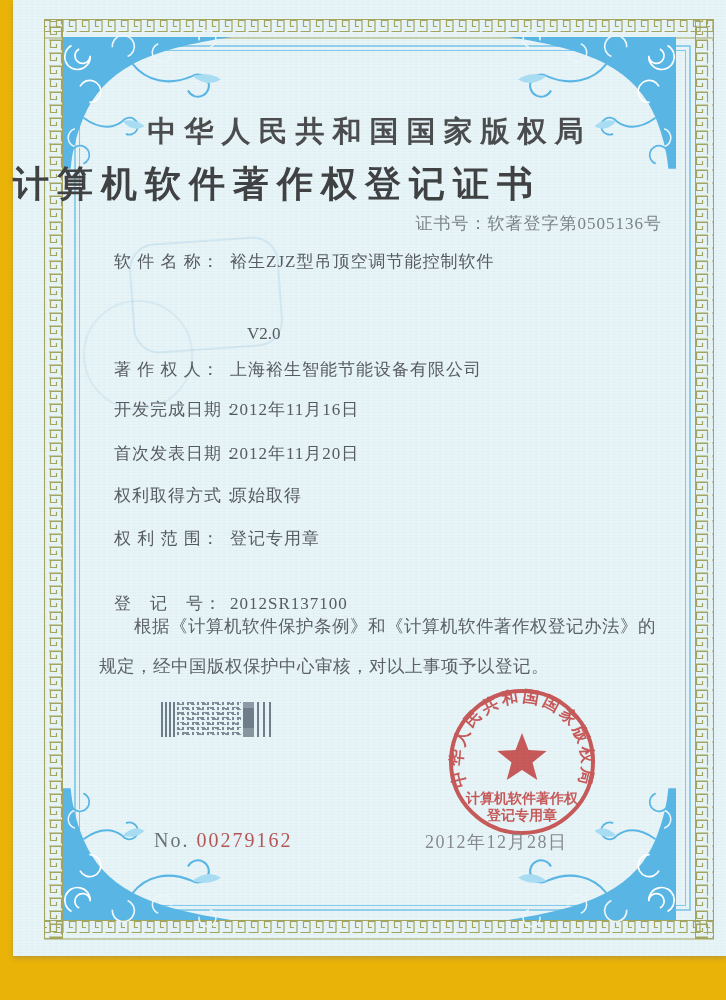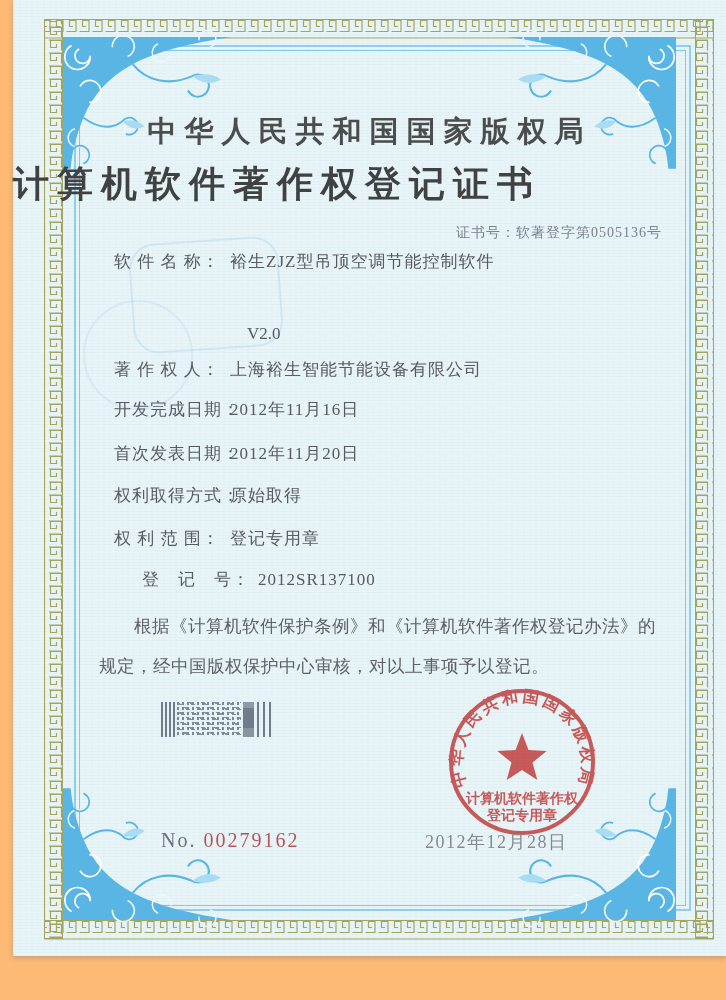--- a/index.html
+++ b/index.html
@@ -1,18 +1,18 @@
 <!DOCTYPE html>
 <html><head>
 <meta charset="utf-8">
 <style>
   * { margin:0; padding:0; box-sizing:border-box; }
   body { background:#ffffff; font-family:"Liberation Serif", serif; }
   .screenshot{
-    position:relative; width:726px; height:1000px; background:#fdba74; overflow:hidden;
+    position:relative; width:726px; height:1000px; background:#eab308; overflow:hidden;
   }
   .paper{
     position:absolute; left:13px; top:0; width:713px; height:956px;
     background:#e9f4f7;
     box-shadow:0 2px 5px rgba(90,110,120,.35);
   }
   .texture{
     position:absolute; inset:0;
     background:
       repeating-linear-gradient(0deg, rgba(130,200,225,.07) 0 1px, rgba(255,255,255,0) 1px 3px),
@@ -32,30 +32,30 @@
     position:absolute; left:0; top:112px; width:100%;
     text-align:center; font-size:29px; letter-spacing:8px;
     color:#4a4c4e; font-weight:600; white-space:nowrap;
   }
   .cert-title{
     position:absolute; left:0; top:160px; width:100%;
     text-align:left; font-size:36px; letter-spacing:8px;
     color:#3f4143; font-weight:700; white-space:nowrap;
   }
   .cert-no{
-    position:absolute; right:64px; top:224px;
-    font-size:14px; color:#7b828a; letter-spacing:1px;margin-left:16px;
+    position:absolute; right:64px; top:212px;
+    font-size:17px; color:#7b828a; letter-spacing:1px;margin-left:16px;
   }
   .field{ position:absolute; left:101px; font-size:17px; color:#565b60; white-space:nowrap; }
   .field .lbl{ display:inline-block; width:116px; letter-spacing:1px; }
   .field .val{ display:inline-block; letter-spacing:1px; }
   .val-line2{ position:absolute; left:234px; top:276px; font-size:17px; color:#565b60;margin-top:48px; }
   .f-name{ top:250px; } .f-owner{ top:322px;margin-top:36px; }
   .f-dev{ top:398px; } .f-pub{ top:442px; }
-  .f-acq{ top:484px; } .f-scope{ top:527px; } .f-reg{ top:568px;margin-left:28px; }
+  .f-acq{ top:484px; } .f-scope{ top:527px; } .f-reg{ top:592px; }
   .statement{
     position:absolute; left:86px; top:606px; width:557px;
     font-size:17.5px; line-height:40px; color:#5b6166;
     text-indent:2em; text-align:justify; letter-spacing:.5px;
   }
   .barcode{ position:absolute; left:148px; top:702px; width:114px; height:35px; }
   .barcode > div{ position:absolute; top:0; height:100%; }
   .bc-guard{ left:0; width:15px;
     background:repeating-linear-gradient(90deg,#6f7d8a 0 2px, rgba(233,244,247,0) 2px 4px); }
   .bc-noise{ left:16px; width:64px;
@@ -67,21 +67,21 @@
     box-shadow:inset 0 6px 0 rgba(233,244,247,.25), inset 0 -9px 0 rgba(233,244,247,.2); }
   .bc-lines{ left:96px; width:18px;
     background:repeating-linear-gradient(90deg,#6f7d8a 0 2px, rgba(233,244,247,0) 2px 6px); }
   .seal{ position:absolute; left:424px; top:677px; width:170px; height:170px;
     opacity:.92; mix-blend-mode:multiply; }
   .seal-date{
     position:absolute; left:412px; top:830px; font-size:18px;
     color:#85898e; letter-spacing:1.5px; white-space:nowrap;
   }
   .serial{
-    position:absolute; left:148px; top:829px; font-size:20px;
+    position:absolute; left:141px; top:829px; font-size:20px;
     color:#6b7178; letter-spacing:2px; white-space:nowrap;
   }
   .serial .num{ color:#b65555; }
 </style>
 </head>
 <body>
 
 <div class="screenshot">
   <div class="paper">
     <div class="texture"></div>

